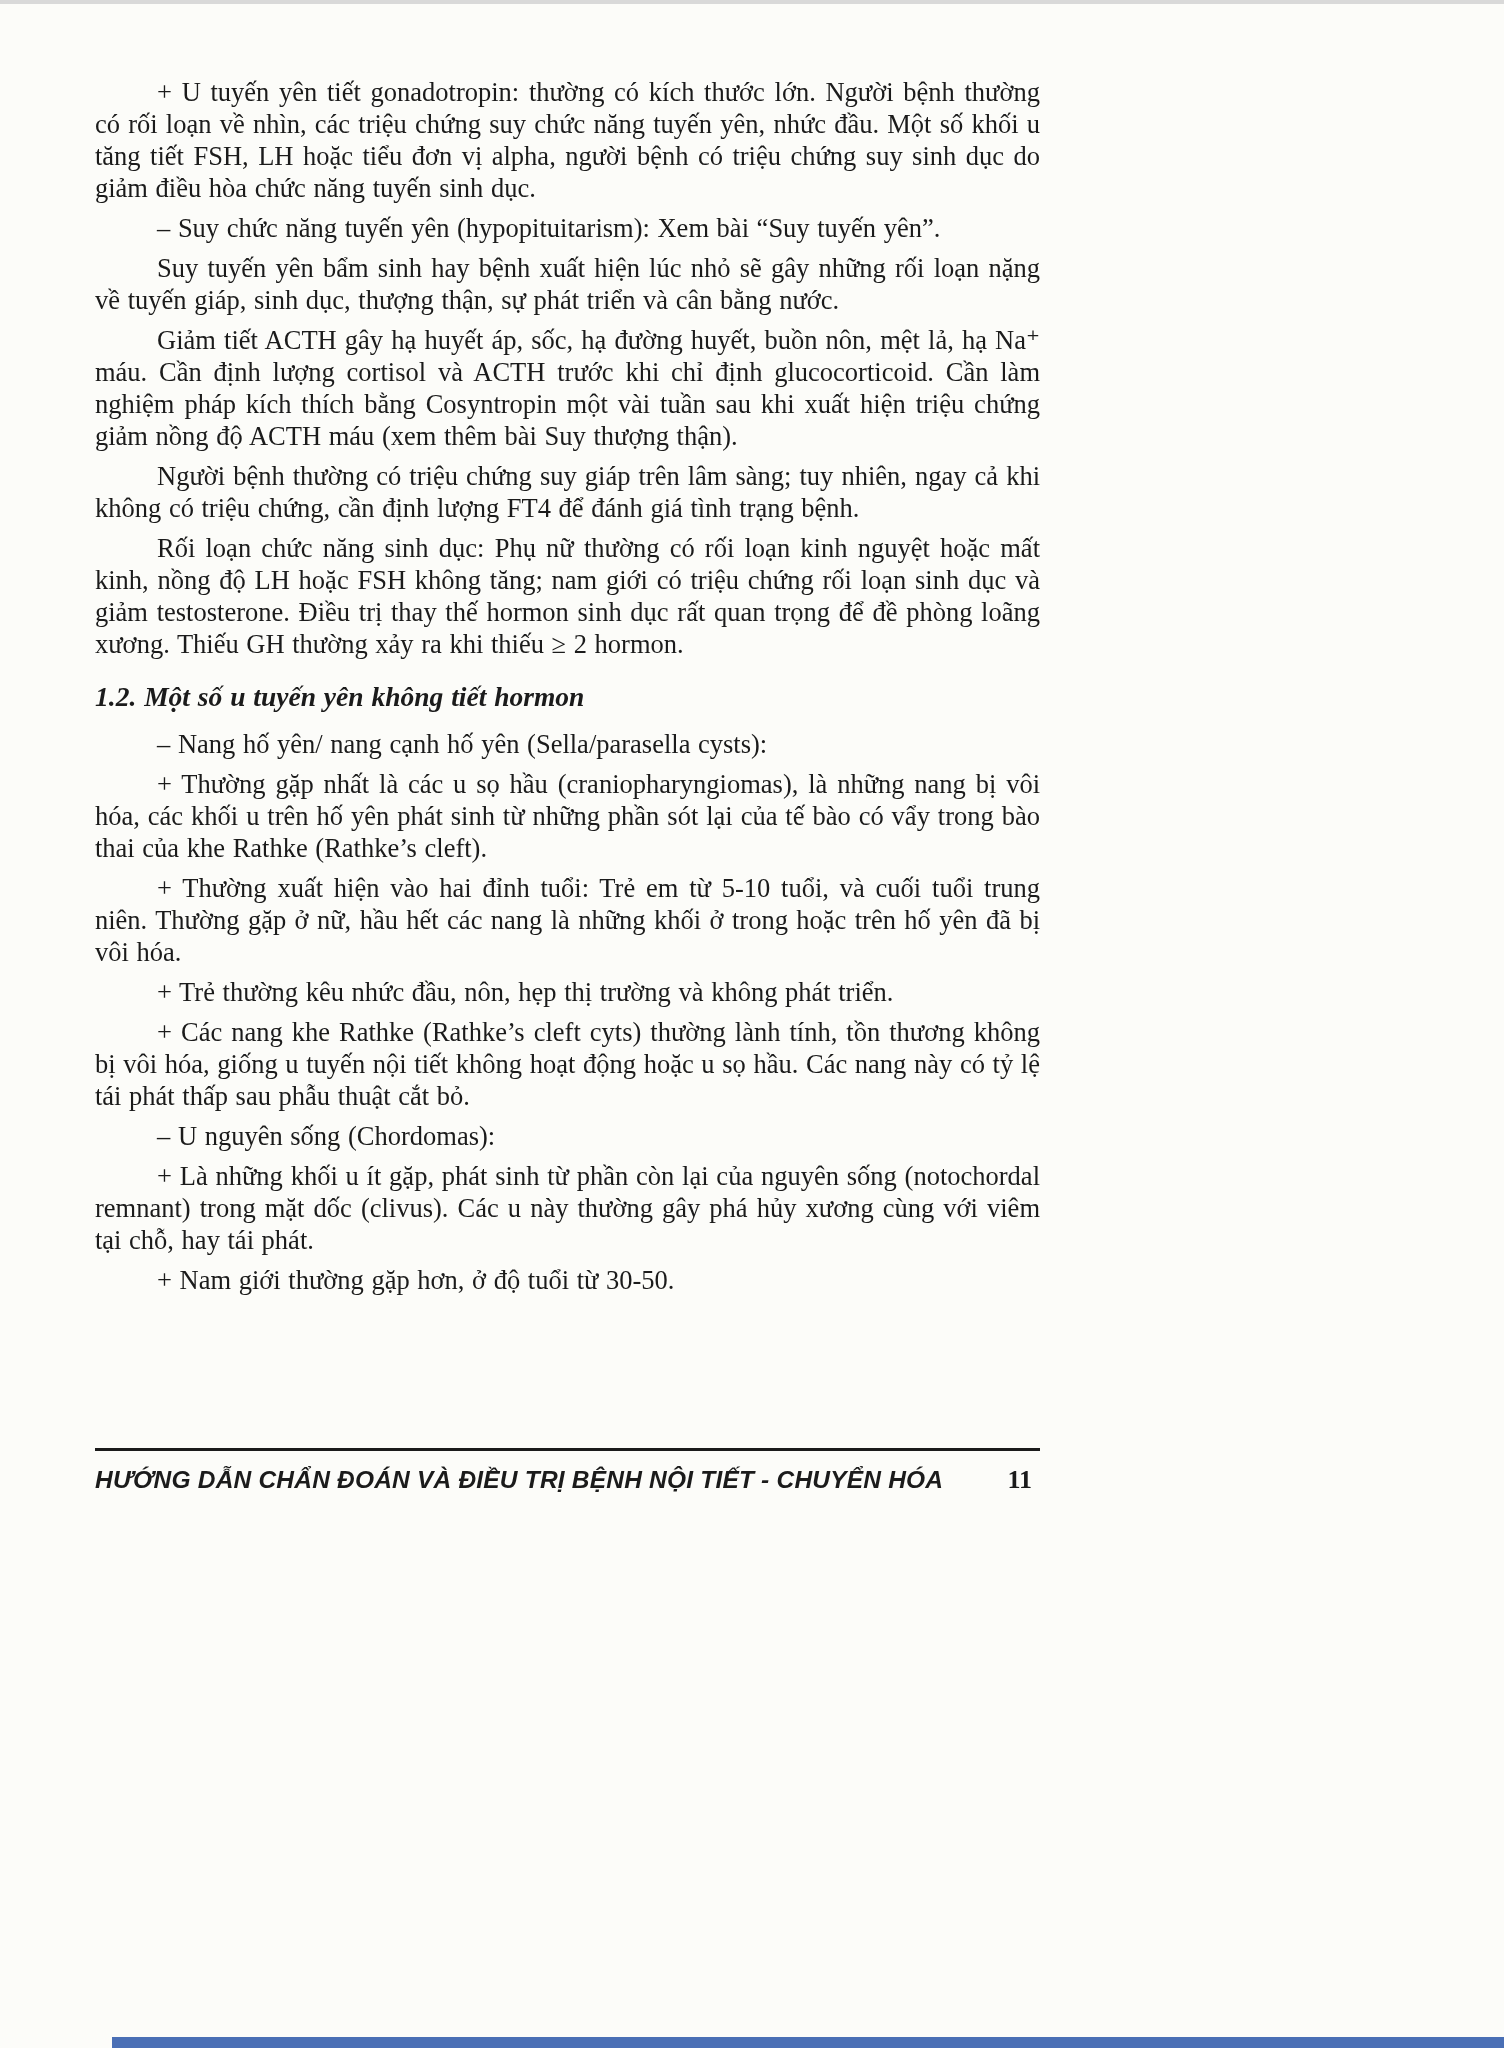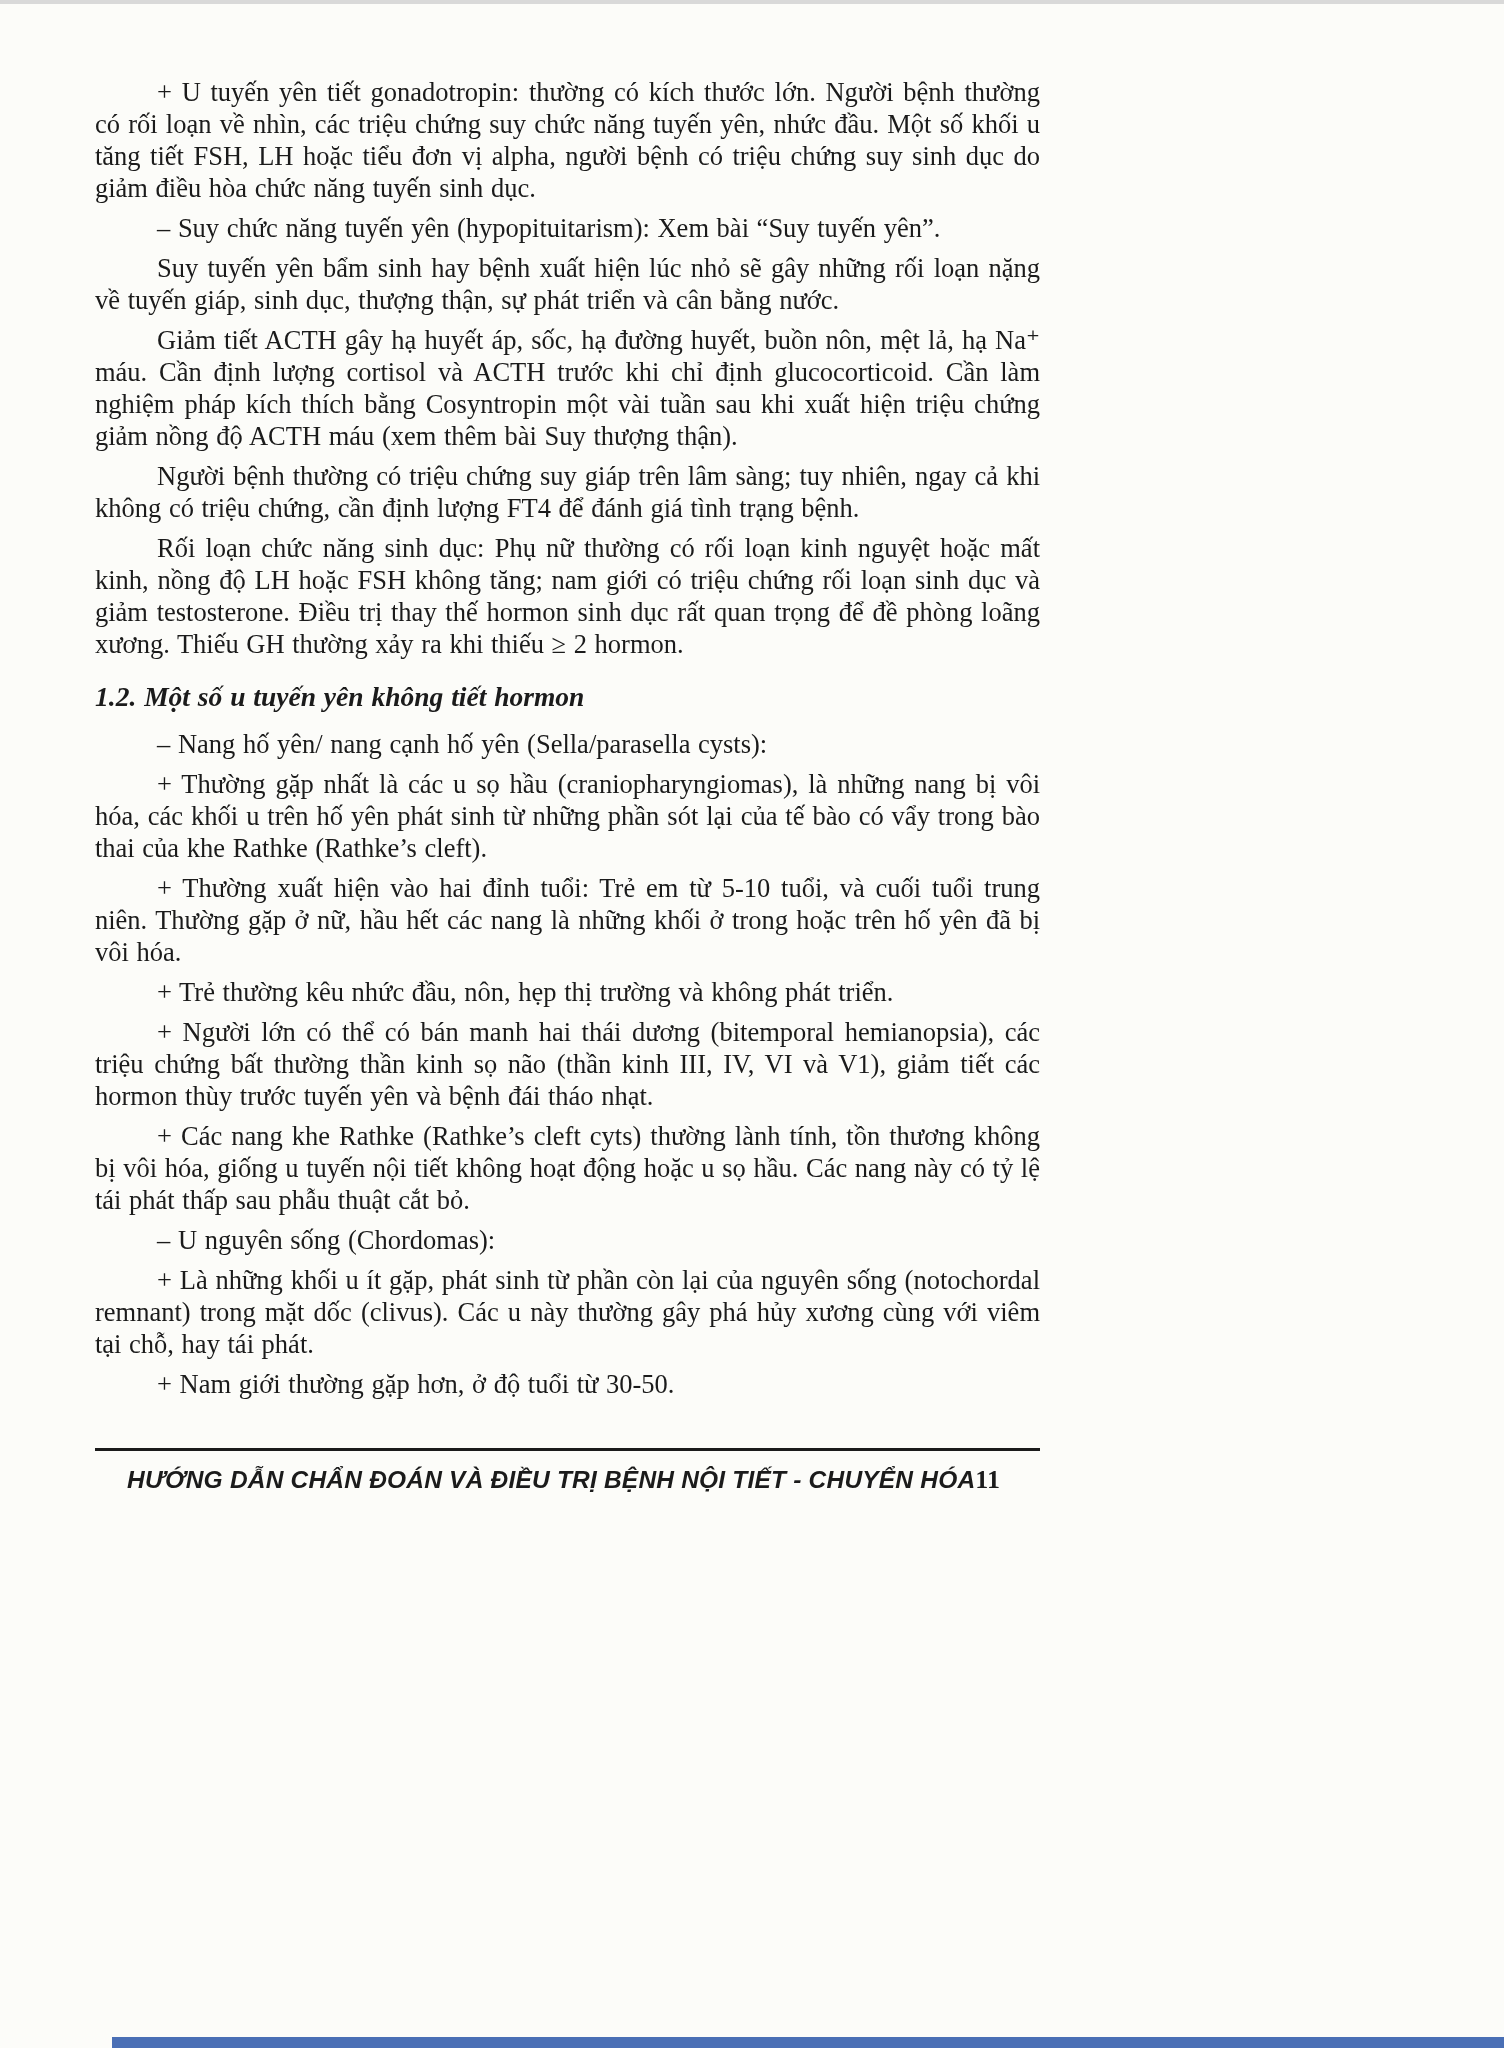--- a/index.html
+++ b/index.html
@@ -41,21 +41,21 @@
     margin: 20px 0 14px 0;
   }
   .footer {
     position: absolute;
     left: 95px;
     top: 1444px;
     width: 945px;
     border-top: 3px solid #1b1b1b;
     padding-top: 14px;
     display: flex;
-    justify-content: center;
+    justify-content: space-between;
     align-items: baseline;
   }
   .footer-title {
     font-family: "Liberation Sans", "DejaVu Sans", sans-serif;
     font-weight: bold;
     font-style: italic;
     font-size: 24.5px;
     letter-spacing: 0.2px;
   }
   .page-number {
@@ -83,21 +83,20 @@
     <p class="para">– Suy chức năng tuyến yên (hypopituitarism): Xem bài “Suy tuyến yên”.</p>
     <p class="para">Suy tuyến yên bẩm sinh hay bệnh xuất hiện lúc nhỏ sẽ gây những rối loạn nặng về tuyến giáp, sinh dục, thượng thận, sự phát triển và cân bằng nước.</p>
     <p class="para">Giảm tiết ACTH gây hạ huyết áp, sốc, hạ đường huyết, buồn nôn, mệt lả, hạ Na⁺ máu. Cần định lượng cortisol và ACTH trước khi chỉ định glucocorticoid. Cần làm nghiệm pháp kích thích bằng Cosyntropin một vài tuần sau khi xuất hiện triệu chứng giảm nồng độ ACTH máu (xem thêm bài Suy thượng thận).</p>
     <p class="para">Người bệnh thường có triệu chứng suy giáp trên lâm sàng; tuy nhiên, ngay cả khi không có triệu chứng, cần định lượng FT4 để đánh giá tình trạng bệnh.</p>
     <p class="para">Rối loạn chức năng sinh dục: Phụ nữ thường có rối loạn kinh nguyệt hoặc mất kinh, nồng độ LH hoặc FSH không tăng; nam giới có triệu chứng rối loạn sinh dục và giảm testosterone. Điều trị thay thế hormon sinh dục rất quan trọng để đề phòng loãng xương. Thiếu GH thường xảy ra khi thiếu ≥ 2 hormon.</p>
     <p class="para heading">1.2. Một số u tuyến yên không tiết hormon</p>
     <p class="para">– Nang hố yên/ nang cạnh hố yên (Sella/parasella cysts):</p>
     <p class="para">+ Thường gặp nhất là các u sọ hầu (craniopharyngiomas), là những nang bị vôi hóa, các khối u trên hố yên phát sinh từ những phần sót lại của tế bào có vẩy trong bào thai của khe Rathke (Rathke’s cleft).</p>
     <p class="para">+ Thường xuất hiện vào hai đỉnh tuổi: Trẻ em từ 5-10 tuổi, và cuối tuổi trung niên. Thường gặp ở nữ, hầu hết các nang là những khối ở trong hoặc trên hố yên đã bị vôi hóa.</p>
     <p class="para">+ Trẻ thường kêu nhức đầu, nôn, hẹp thị trường và không phát triển.</p>
-    <p class="para">+ Người lớn có thể có bán manh hai thái dương (bitemporal hemianopsia), các triệu chứng bất thường thần kinh sọ não (thần kinh III, IV, VI và V1), giảm tiết các hormon thùy trước tuyến yên và bệnh đái tháo nhạt.</p>
     <p class="para">+ Các nang khe Rathke (Rathke’s cleft cyts) thường lành tính, tồn thương không bị vôi hóa, giống u tuyến nội tiết không hoạt động hoặc u sọ hầu. Các nang này có tỷ lệ tái phát thấp sau phẫu thuật cắt bỏ.</p>
     <p class="para">– U nguyên sống (Chordomas):</p>
     <p class="para">+ Là những khối u ít gặp, phát sinh từ phần còn lại của nguyên sống (notochordal remnant) trong mặt dốc (clivus). Các u này thường gây phá hủy xương cùng với viêm tại chỗ, hay tái phát.</p>
     <p class="para">+ Nam giới thường gặp hơn, ở độ tuổi từ 30-50.</p>
   </div>
 
   <div class="footer">
     <span class="footer-title">HƯỚNG DẪN CHẨN ĐOÁN VÀ ĐIỀU TRỊ BỆNH NỘI TIẾT - CHUYỂN HÓA</span>
     <span class="page-number">11</span>
   </div>

